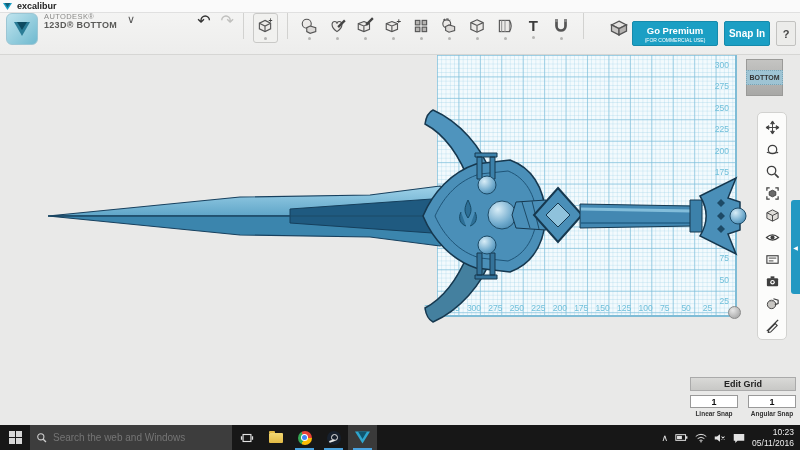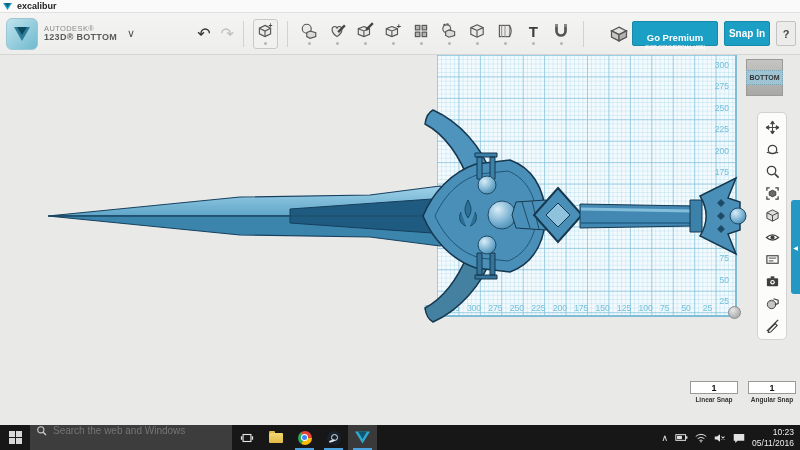--- a/index.html
+++ b/index.html
@@ -7,41 +7,41 @@
     font-family:"Liberation Sans", sans-serif; background:#e9e9e8; }
 
   
   .titlebar { height:13px; background:#fafafa; display:flex; align-items:center;
     padding-left:3px; border-bottom:1px solid #e0e0e0; }
   .titlebar .mini-logo { width:9px; height:9px; margin-right:5px; }
   .titlebar .title { font-size:9px; font-weight:bold; color:#222; }
 
   
   .toolbar { height:42px; background:linear-gradient(#f4f4f3,#ededec);
-    border-bottom:1px solid #d6d6d4; display:flex; align-items:center; padding:0 4px; }
+    border-bottom:1px solid #d6d6d4; display:flex; padding:0 4px; }
   .brand-tile { width:32px; height:32px; border-radius:6px; margin-left:2px;
     background:linear-gradient(135deg,#bfe4ee,#6fb9cf); border:1px solid #9cc6d4;
     display:flex; align-items:center; justify-content:center; }
   .brand-text { margin-left:6px; line-height:1.05; }
   .brand-text .l1 { font-size:7.5px; color:#8a8a88; letter-spacing:.4px; }
   .brand-text .l2 { font-size:9px; font-weight:bold; color:#5a5a58; letter-spacing:.3px; }
   .chevron { margin-left:10px; font-size:11px; color:#555; cursor:pointer; }
   .undo-redo { display:flex; gap:10px; margin-left:62px; }
   .tb-glyph { font-size:16px; line-height:16px; cursor:pointer; }
   .undo { color:#333; } .redo { color:#c0c0be; }
   .vsep { width:1px; height:26px; background:#d2d2d0; margin:0 9px; }
   .menu-row { display:flex; align-items:flex-start; gap:3px; }
   .menu-btn { width:25px; height:30px; display:flex; flex-direction:column;
     align-items:center; justify-content:center; cursor:pointer; position:relative; border-radius:3px; }
   .menu-btn.framed { border:1px solid #c9c9c7; background:#f1f1ef; }
   .menu-btn .dot { width:3px; height:3px; border-radius:50%; background:#b5b5b3; margin-top:2px; }
   .ttool { font-size:15px; font-weight:bold; color:#3c3c3c; }
   .right-group { margin-left:auto; display:flex; align-items:center; gap:6px; }
   .btn-premium { width:86px; height:25px; background:#1b9fc4; border:1px solid #168aab;
-    border-radius:2px; color:#fff; text-align:center; cursor:pointer; padding-top:10px; }
+    border-radius:2px; color:#fff; text-align:center; cursor:pointer; padding-top:3px; }
   .btn-premium .big { font-size:9.5px; font-weight:bold; display:block; }
   .btn-premium .small { font-size:5px; display:block; margin-top:1px; }
   .btn-signin { width:46px; height:25px; background:#1b9fc4; border:1px solid #168aab;
     border-radius:2px; color:#fff; font-size:10px; font-weight:bold; cursor:pointer; }
   .btn-help { width:20px; height:25px; background:#ececea; border:1px solid #c2c2c0;
     border-radius:2px; color:#444; font-size:11px; font-weight:bold; cursor:pointer; }
 
   
   .viewport { position:relative; height:370px; background:#e9e9e8; overflow:hidden; }
   .grid { position:absolute; left:437px; top:0; width:300px; height:262px;
@@ -87,21 +87,21 @@
     font-size:9px; font-weight:bold; text-align:center; color:#111;
     font-family:"Liberation Sans", sans-serif; }
   .eg-labels { display:flex; justify-content:space-between; margin-top:2px; }
   .eg-labels span { font-size:6.5px; font-weight:bold; color:#333; width:48px; text-align:center; }
 
   
   .taskbar { height:25px; background:#171717; display:flex; align-items:stretch; }
   .start-btn { width:30px; display:flex; align-items:center; justify-content:center; cursor:pointer; }
   .win-logo { display:grid; grid-template-columns:6px 6px; grid-template-rows:6px 6px; gap:1px; }
   .win-logo div { background:#d8d8d8; }
-  .search-box { width:202px; background:#3d3d3d; display:flex; align-items:flex-start;
+  .search-box { width:202px; background:#3d3d3d; display:flex; align-items:center;
     padding:0 6px; gap:6px; }
   .search-box input { background:transparent; border:none; outline:none; color:#c4c4c4;
     font-size:10px; width:170px; font-family:"Liberation Sans", sans-serif; }
   .tb-app { width:29px; display:flex; align-items:center; justify-content:center;
     cursor:pointer; position:relative; }
   .tb-app.running::after { content:""; position:absolute; bottom:0; left:5px; right:5px;
     height:2px; background:#4aa3df; }
   .tb-app.active { background:#3a3a3a; }
   .folder { position:relative; width:14px; height:10px;
     background:linear-gradient(#f3d873,#e4bb45); border-radius:1px; }
@@ -414,20 +414,21 @@
         <line x1="2" y1="14" x2="14" y2="2" stroke="#3f3f3f" stroke-width="1.5"></line>
       </svg>
     </div>
   </div>
 
   <div class="edge-handle">
     <span>◀</span>
   </div>
 
   <div class="edit-grid">
+    <div class="eg-btn">Edit Grid</div>
     <div class="eg-row">
       <input class="eg-input" value="1" style="">
       <input class="eg-input" value="1" style="">
     </div>
     <div class="eg-labels">
       <span>Linear Snap</span>
       <span>Angular Snap</span>
     </div>
   </div>
 </div>

